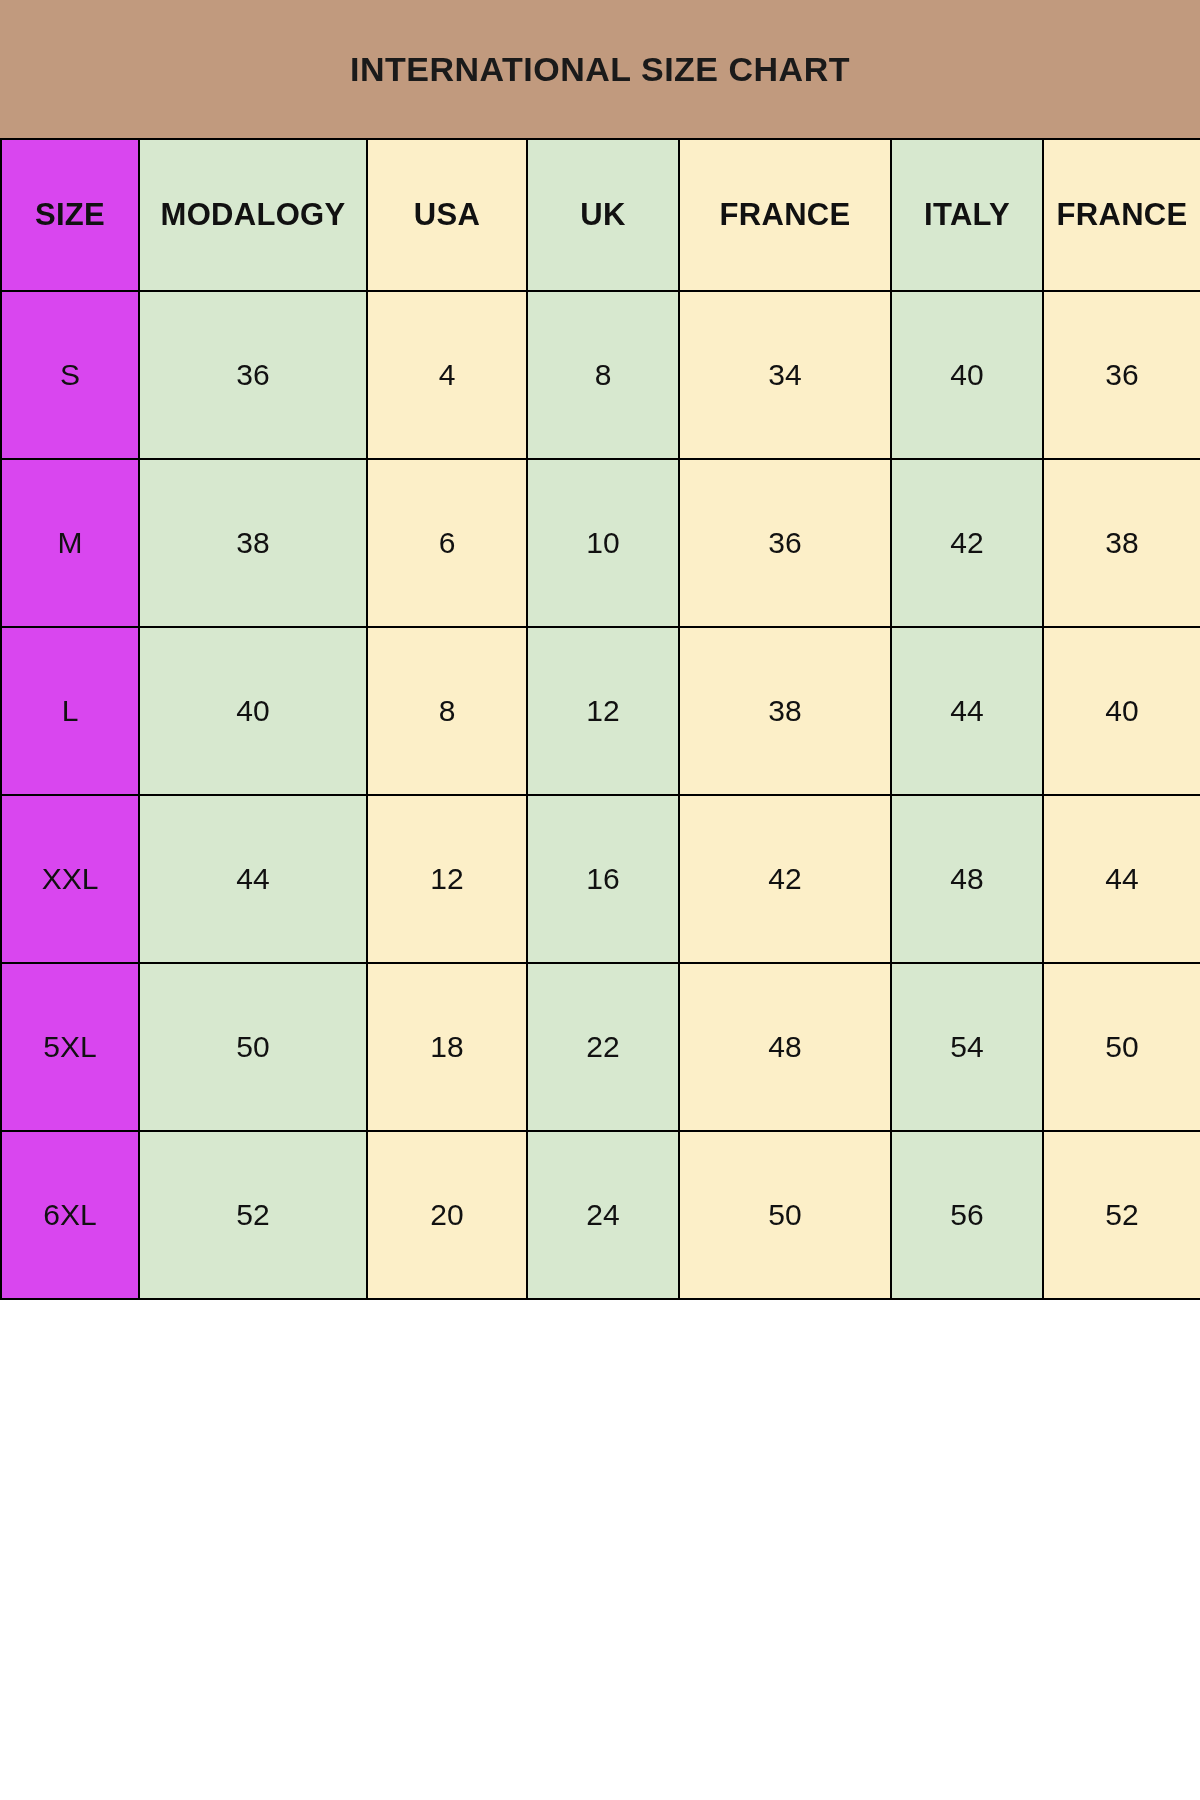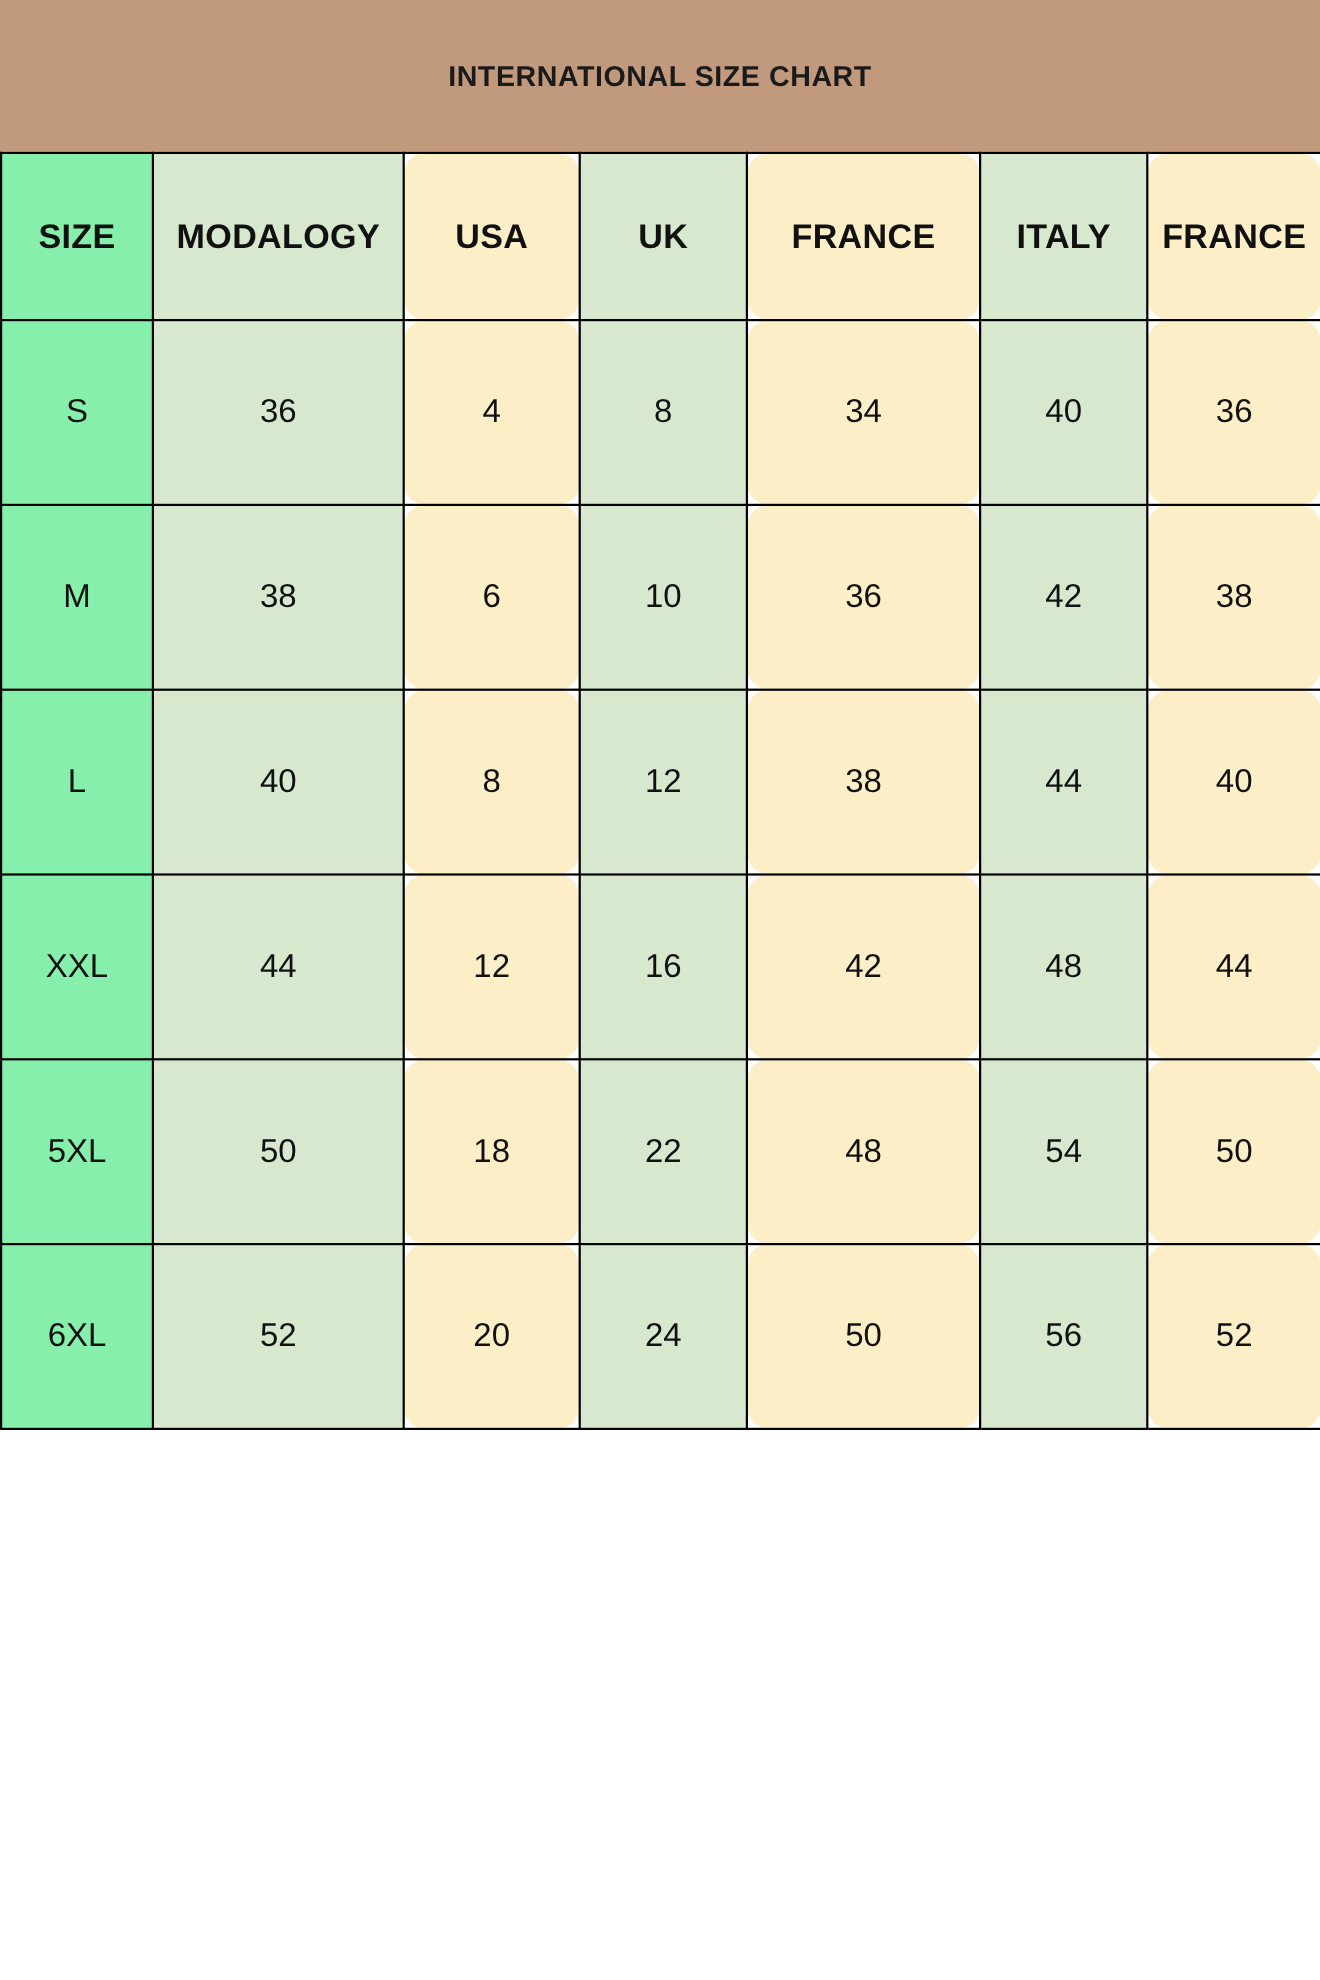--- a/index.html
+++ b/index.html
@@ -23,21 +23,21 @@
 
   .title-bar {
     height: 138px;
     background: #c19a7e;
     display: flex;
     align-items: center;
     justify-content: center;
     box-sizing: border-box;
   }
   .title-bar .title-text {
-    font-size: 26px;
+    font-size: 34px;
     font-weight: bold;
     letter-spacing: 0.5px;
     color: #1a1a1a;
     text-align: right;
     font-family: "Liberation Sans", sans-serif;
   }
 
   table.size-table {
     border-collapse: collapse;
     table-layout: fixed;
@@ -68,23 +68,23 @@
     font-weight: bold;
     letter-spacing: 0.3px;
   }
 
   table.size-table tbody td {
     height: 164px;
     font-size: 30px;
     font-weight: normal;
   }
 
-  .bg-white { background: #86efac; }
+  .bg-white { background: #d946ef; }
   .bg-green { background: #d7e8cf; margin-top: 40px; }
-  .bg-cream { background: #fcefc8; border-radius: 20px; }
+  .bg-cream { background: #fcefc8; }
 
   .row-label { font-size: 30px; }
 </style>
 </head>
 <body>
 
 <div class="chart-wrap">
 
   <div class="title-bar">
     <div class="title-text">INTERNATIONAL SIZE CHART</div>

